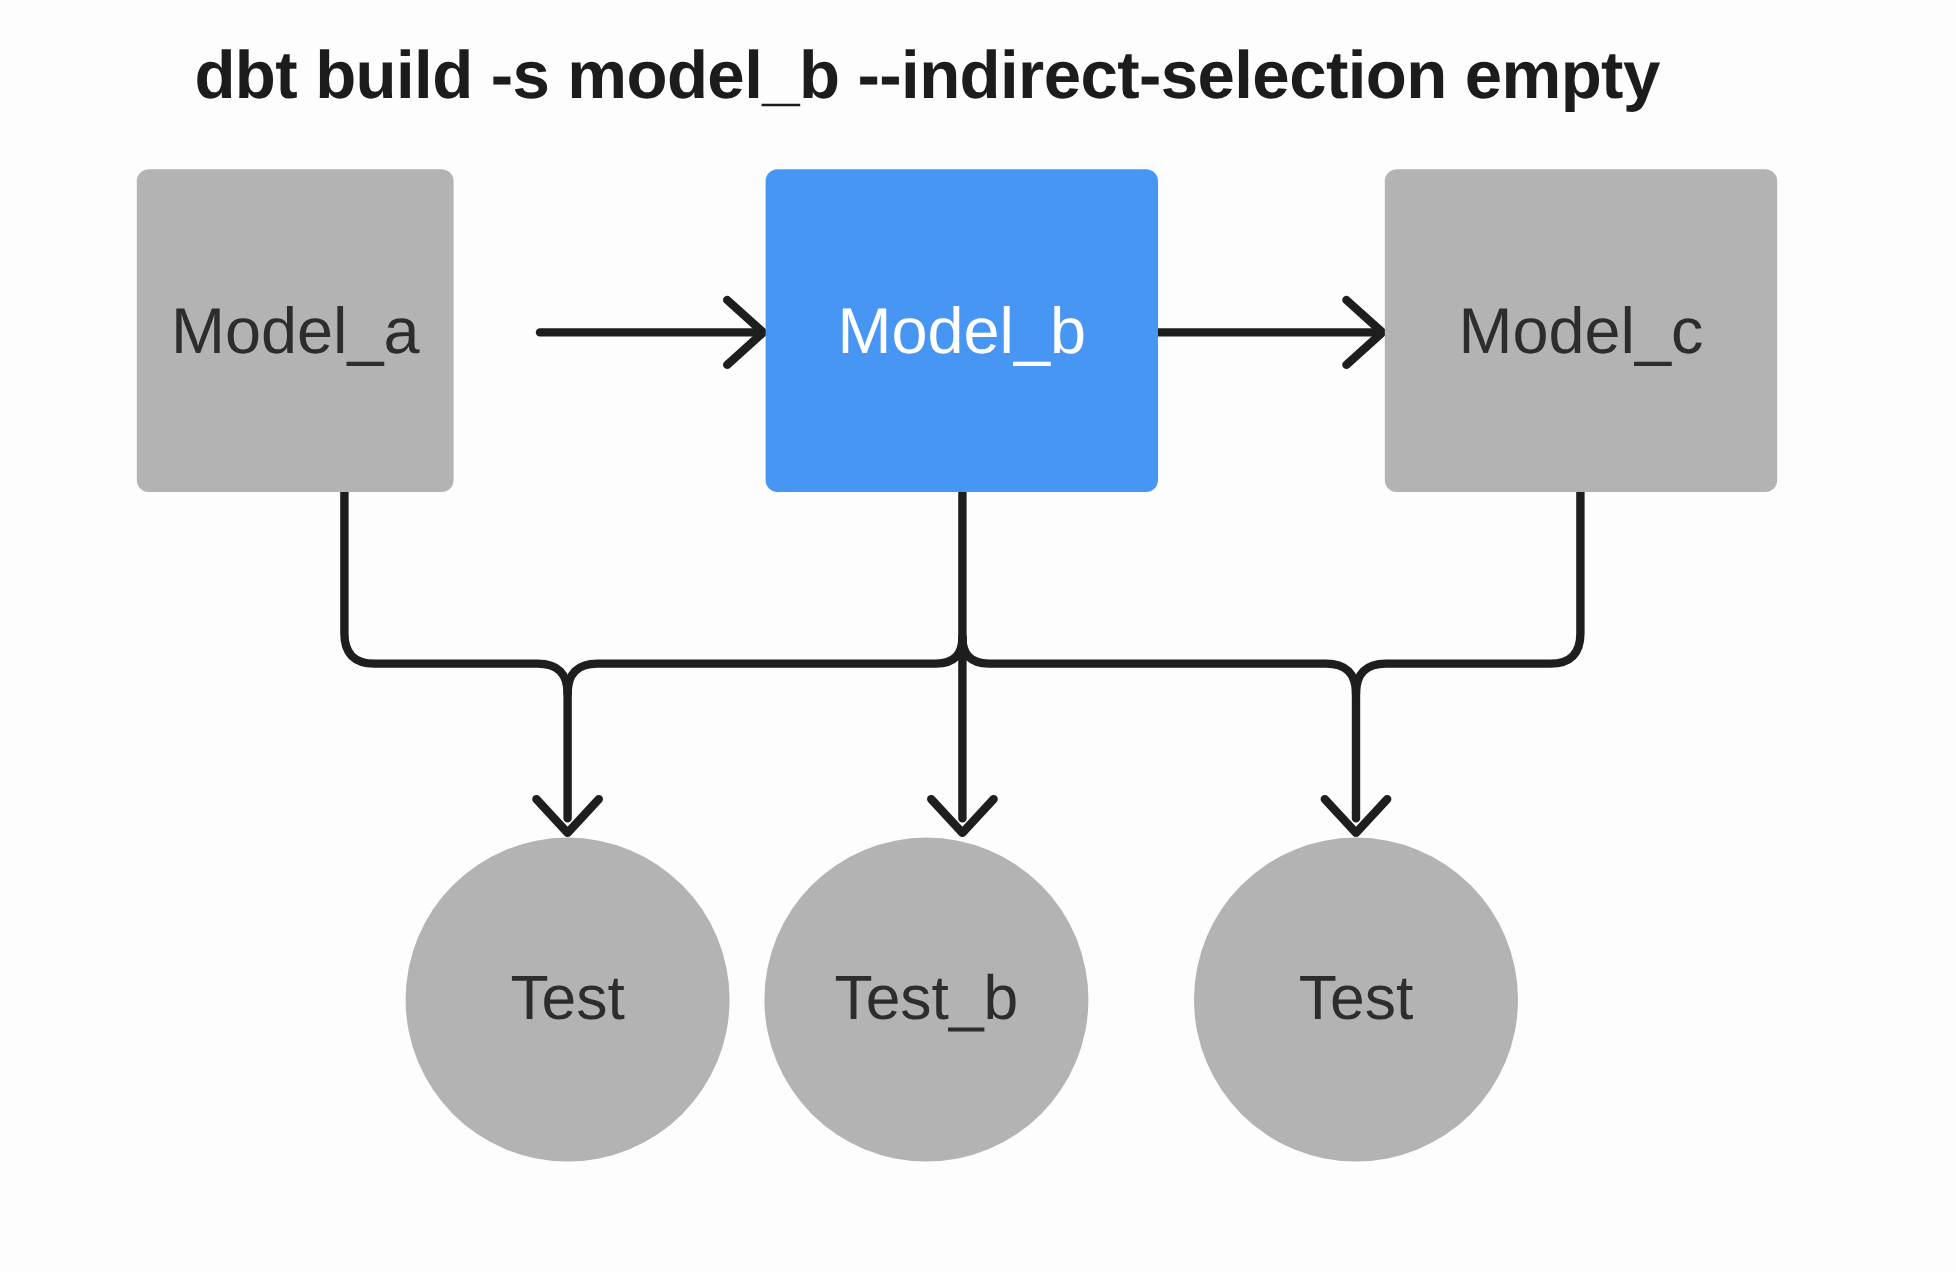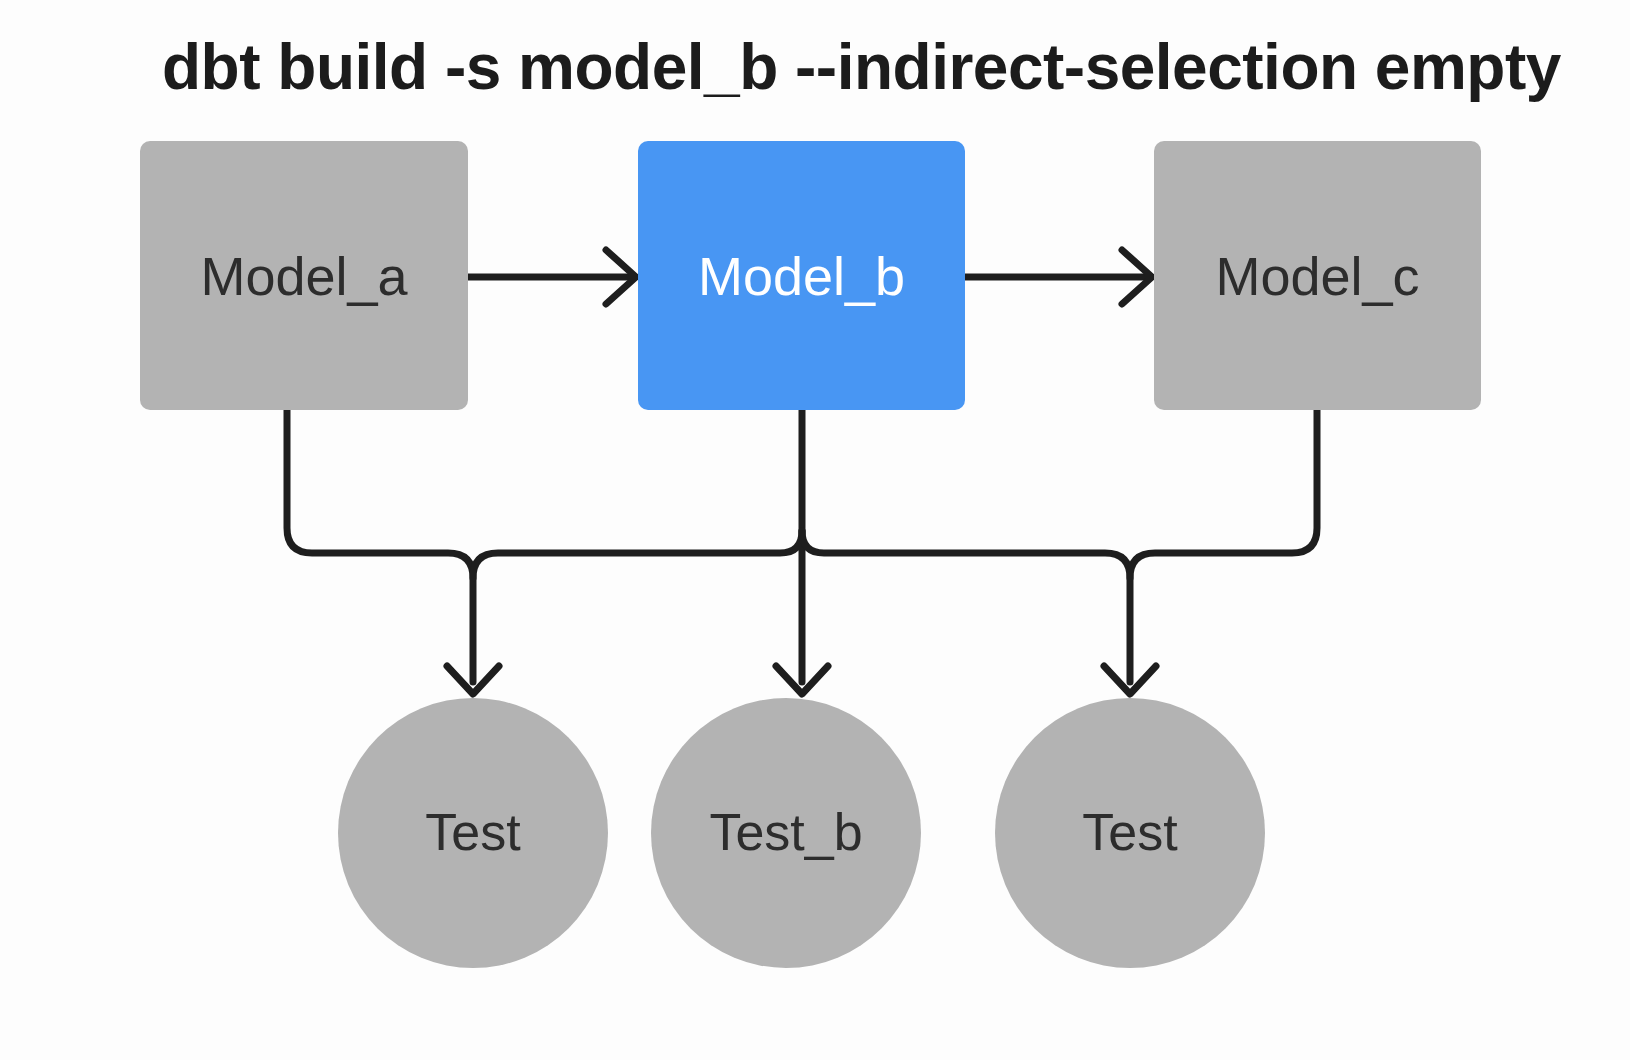--- a/index.html
+++ b/index.html
@@ -11,21 +11,21 @@
     position: relative;
     width: 1630px;
     height: 1060px;
     background: var(--background, #fdfdfd);
     overflow: hidden;
   }
   #diagram-title {
     position: absolute;
     left: 162px;
     top: 30px;
-    font-size: 64px;
+    font-size: 56px;
     font-weight: 600;
     letter-spacing: -0.5px;
     color: var(--title-text, #1c1c1c);
     white-space: nowrap;
   }
   #connector-layer {
     position: absolute;
     left: 0;
     top: 0;
     width: 1630px;
@@ -45,21 +45,21 @@
     height: 269px;
     border-radius: 10px;
     display: flex;
     align-items: center;
     justify-content: center;
     font-size: 54px;
     font-weight: 400;
     background: var(--node-gray, #b3b3b3);
     color: var(--text-dark, #2d2d2d);
   }
-  #node-model-a { left: 140px; width: 328px; }
+  #node-model-a { left: 114px; width: 264px; }
   #node-model-b {
     left: 638px; width: 327px;
     background: var(--node-selected-blue, #4896f3);
     color: var(--text-light, #ffffff);
   }
   #node-model-c { left: 1154px; width: 327px; }
   .node-circle {
     position: absolute;
     top: 698px;
     width: 270px;
@@ -69,21 +69,21 @@
     display: flex;
     flex-direction: column;
     align-items: center;
     justify-content: center;
     text-align: center;
     font-size: 52px;
     line-height: 1.6;
     color: var(--text-dark, #2d2d2d);
   }
   #node-test-ab { left: 338px; }
-  #node-test-b  { left: 651px; }
+  #node-test-b  { left: 637px; }
   #node-test-bc { left: 995px; }
 </style>
 </head>
 <body>
 
 <div id="canvas">
 
   <div id="diagram-title">dbt build -s model_b --indirect-selection empty</div>
 
   <svg id="connector-layer" viewBox="0 0 1630 1060" xmlns="http://www.w3.org/2000/svg">

